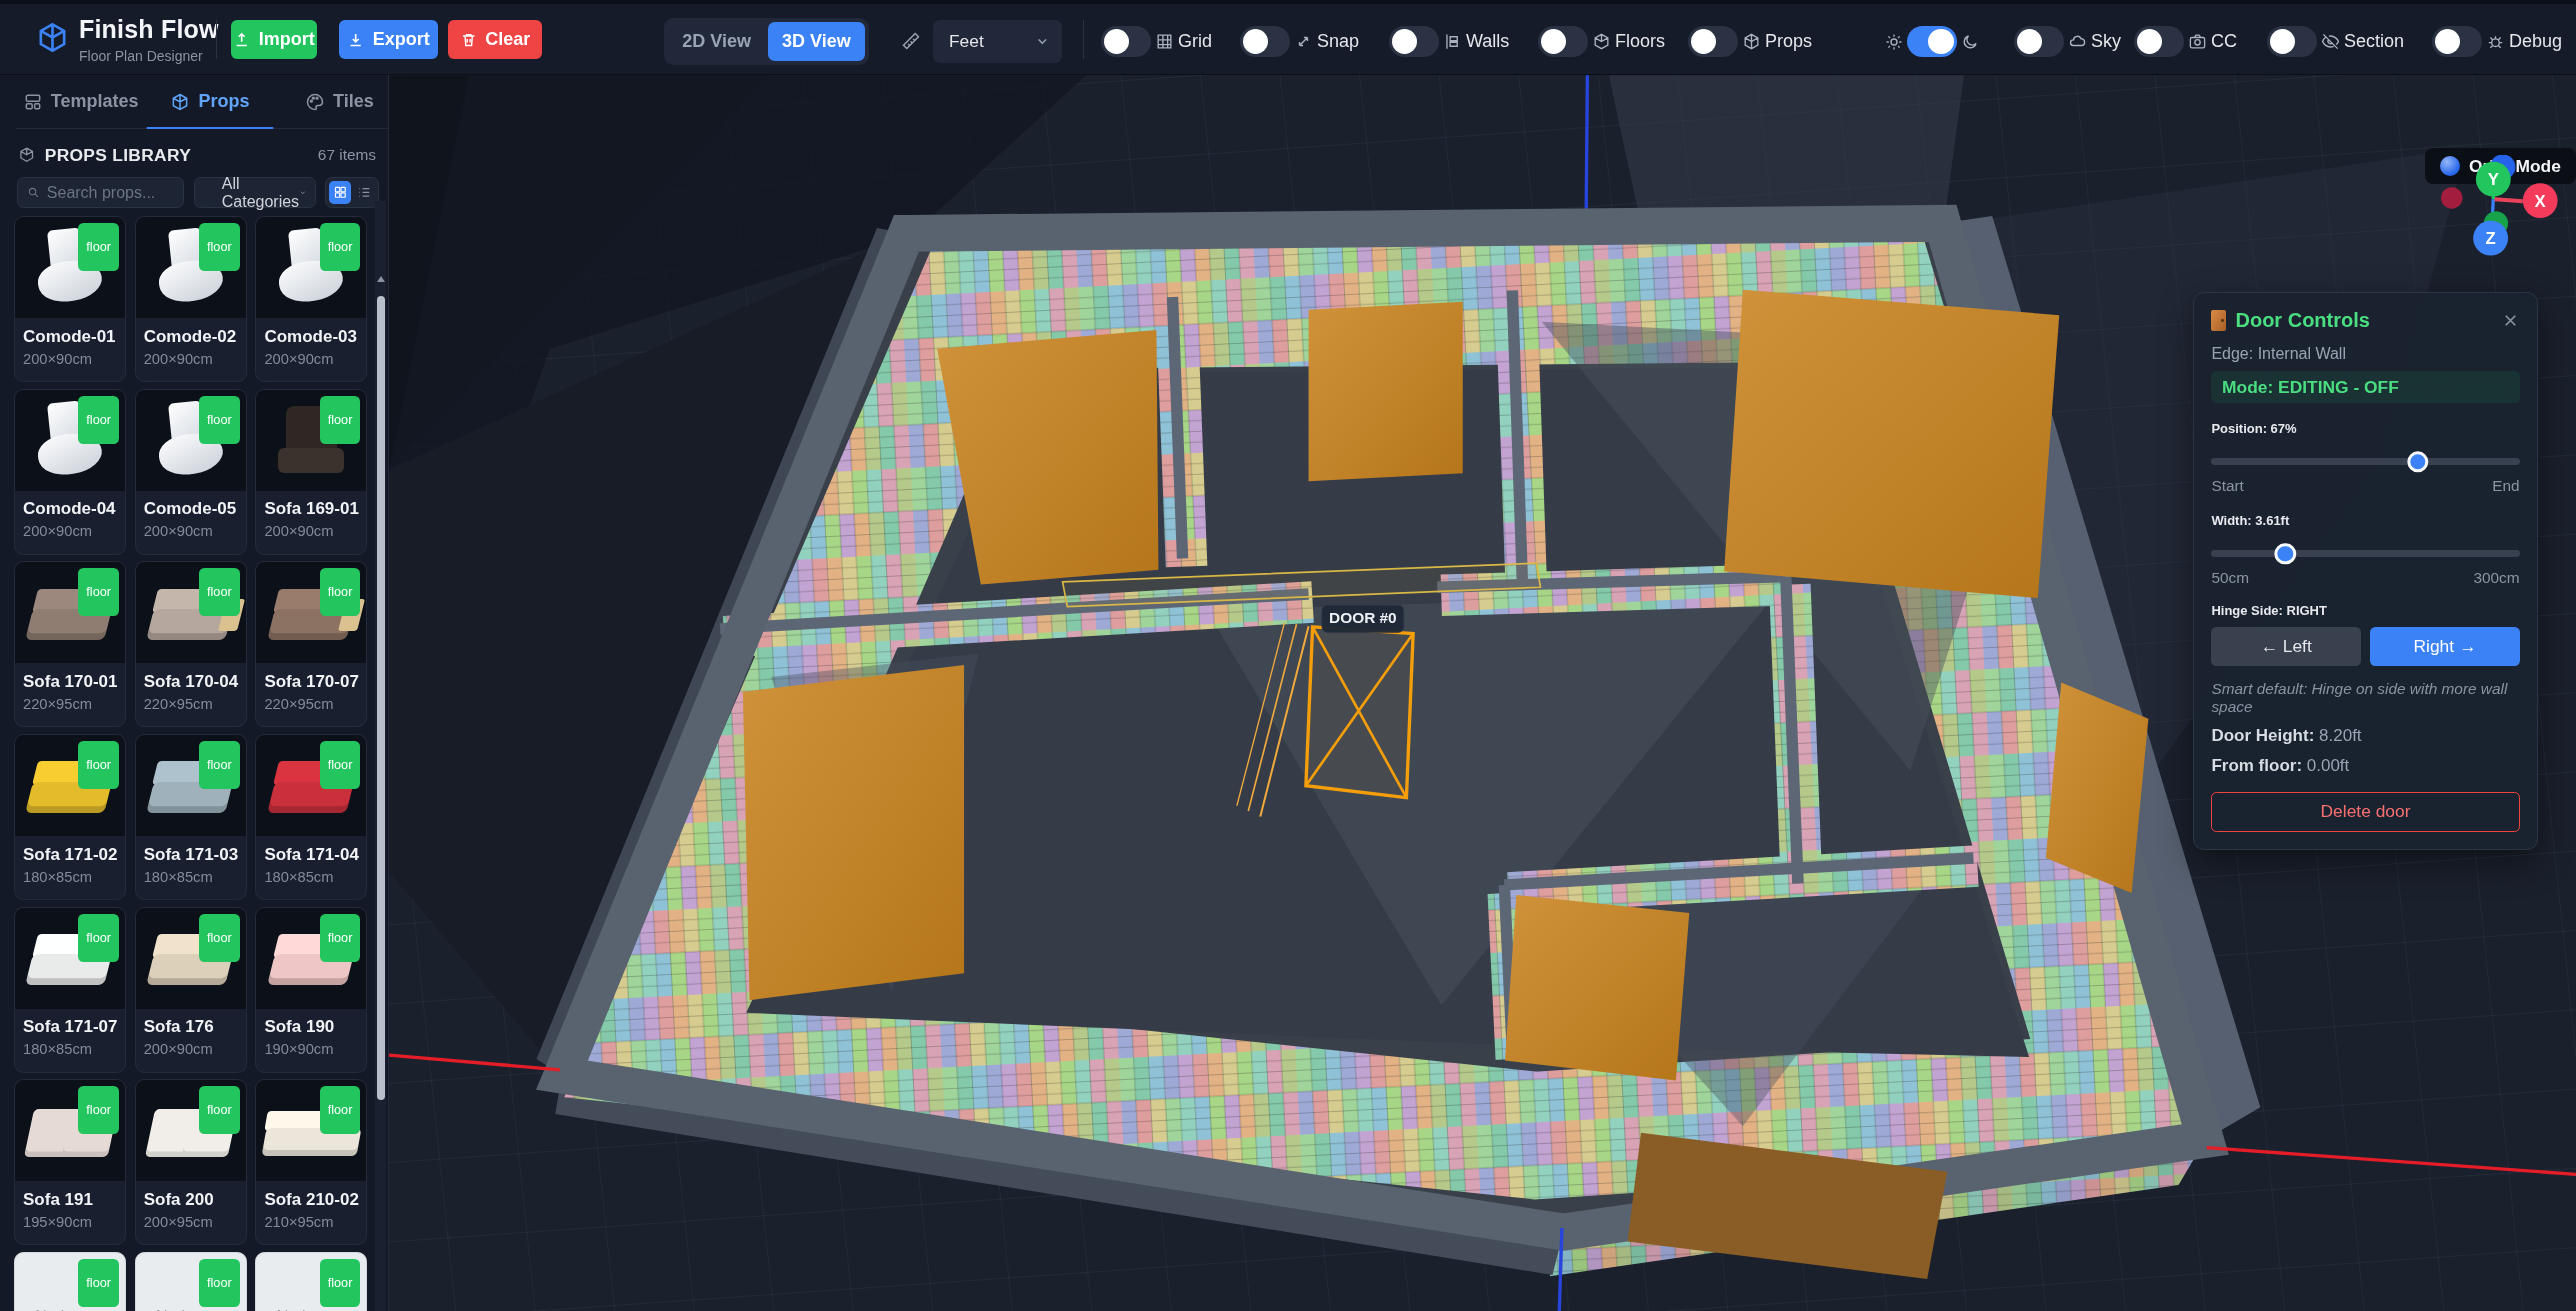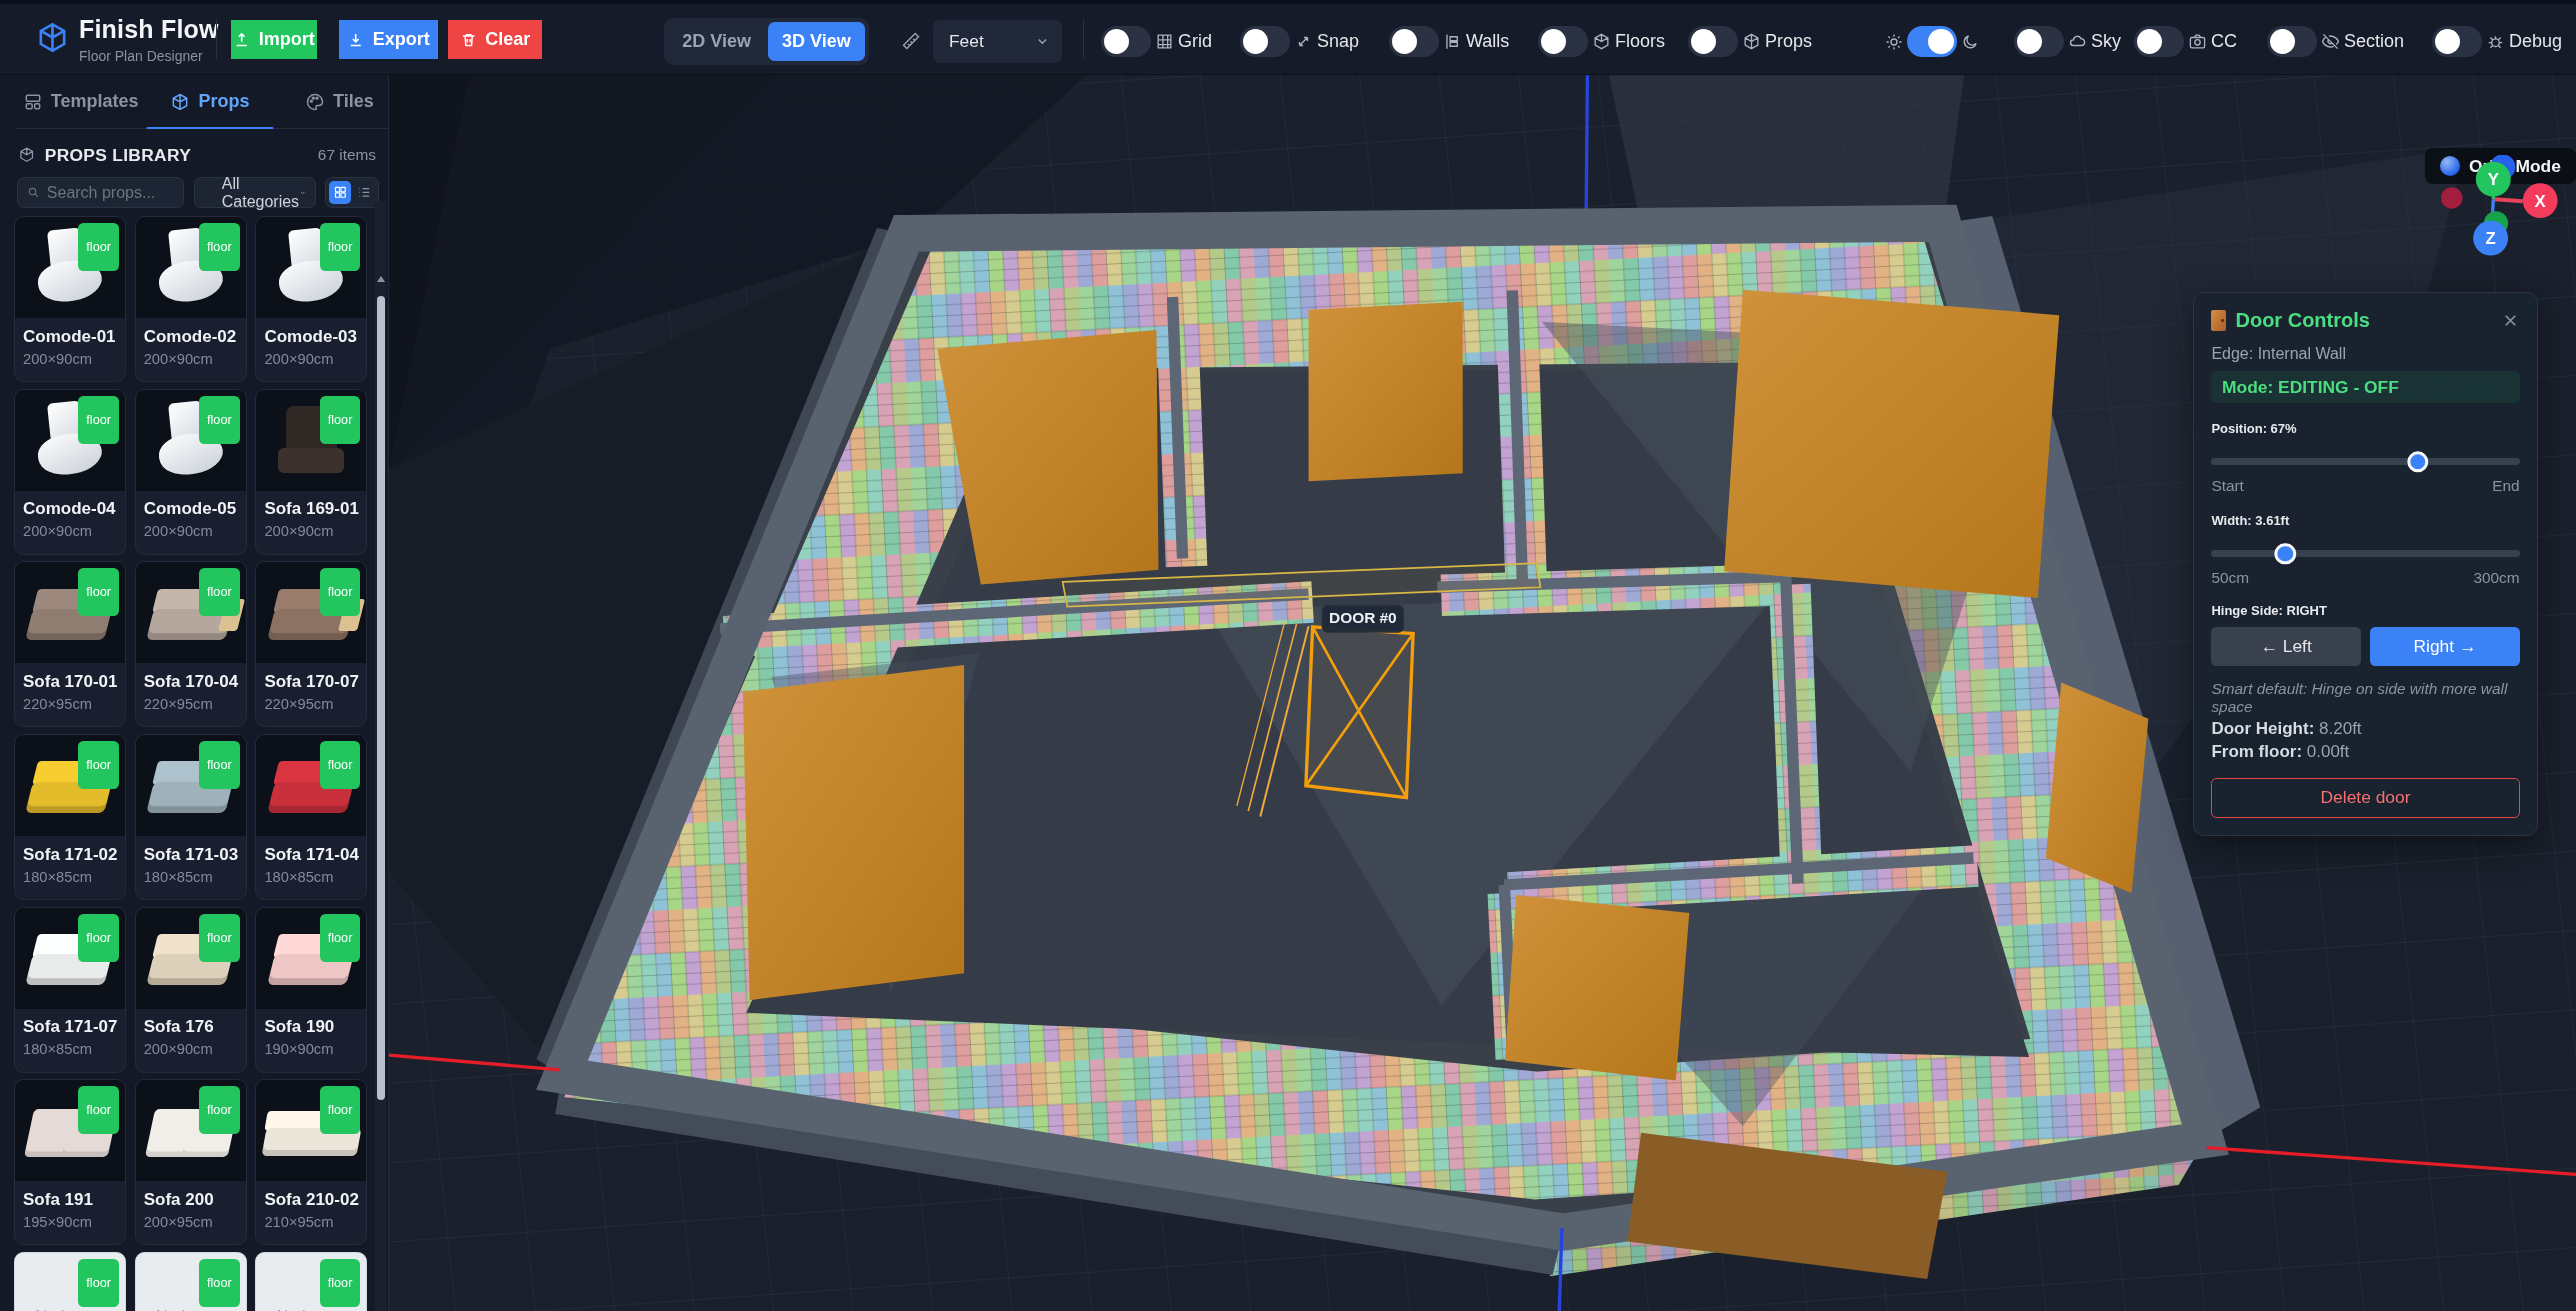--- a/index.html
+++ b/index.html
@@ -9,21 +9,21 @@
   svg.ic { display:inline-block; vertical-align:middle; }
 
   
   #topstrip { left:0; top:0; width:2576px; height:4px; background:#0c101a; }
   #header { left:0; top:4px; width:2576px; height:71px; background:#151b28; border-bottom:0.7px solid #0c1018; }
   #logo { left:35px; top:16px; width:35px; height:35px; color:#3b82f6; }
   #title-block { left:79px; top:10.7px; }
   #app-title { font-size:25px; font-weight:bold; color:#f3f5f8; letter-spacing:0.2px; }
   #app-subtitle { font-size:14px; color:#8b93a2; margin-top:4px; }
   .hdr-divider { top:16px; width:1.3px; height:39px; background:#2a3342; }
-  .hbtn { top:16px; height:39px; border:none; border-radius:0; color:#fff; font-size:18px; font-weight:600;
+  .hbtn { top:16px; height:39px; border:none; border-radius:6px; color:#fff; font-size:18px; font-weight:600;
     display:flex; align-items:center; justify-content:center; gap:8px; cursor:pointer; font-family:inherit; }
   #btn-import { left:231px; width:86px; background:#22c55e; }
   #btn-export { left:339px; width:99px; background:#3b82f6; }
   #btn-clear  { left:448px; width:94px; background:#ef4444; }
   #segmented { left:664px; top:14px; width:205px; height:47px; background:#20283a; border-radius:9.4px; display:flex; padding:4px; gap:2.7px; }
   .seg-btn { flex:1; border:none; border-radius:6.7px; background:transparent; color:#9aa3b2; font-size:18px; font-weight:600;
     font-family:inherit; cursor:pointer; }
   .seg-btn.active { background:#3b82f6; color:#fff; }
   #ruler-icon { left:901px; top:27px; color:#9aa3b2; }
   #unit-select { left:933px; top:16px; width:129px; height:43px; background:#20283a; border-radius:6.7px; display:flex;
@@ -117,21 +117,21 @@
   .dp-slider { margin-top:16px; position:relative; height:20px; cursor:pointer; }
   .dp-track { position:absolute; left:0; right:0; top:6.7px; height:6.7px; background:#39404f; border-radius:3.4px; }
   .dp-knob { position:absolute; top:10px; width:21.4px; height:21.4px; border-radius:50%; background:#3b82f6; border:3.4px solid #f8fafc;
     transform:translate(-50%,-50%); }
   .dp-minmax { display:flex; justify-content:space-between; color:#8b93a2; font-size:15.4px; margin-top:5.4px; }
   #dp-hinge-btns { display:flex; gap:9.4px; margin-top:9.4px; }
   .hinge-btn { flex:1; height:39px; border:none; border-radius:5.4px; font-size:17.4px; font-family:inherit; cursor:pointer; }
   #dp-left { background:#39414f; color:#e5e7eb; }
   #dp-right { background:#3b82f6; color:#fff; }
   #dp-note { font-style:italic; color:#8b93a2; font-size:15.4px; margin-top:13.4px; }
-  .dp-kv { font-size:17px; margin-top:3px; color:#9aa3b2; }
+  .dp-kv { font-size:17px; margin-top:10px; color:#9aa3b2; }
   .dp-kv b { color:#d7dce3; font-weight:bold; }
   #dp-delete { margin-top:16px; width:100%; height:40px; background:transparent; border:1.3px solid #ef4444; border-radius:5.4px;
     color:#f87171; font-size:17.4px; font-family:inherit; cursor:pointer; }
 </style>
 </head>
 <body>
 
 <div id="topstrip" class="abs"></div>
 <div id="header" class="abs">
   <svg id="logo" class="abs" viewBox="0 0 24 24" fill="none" stroke="currentColor" stroke-width="1.8">

